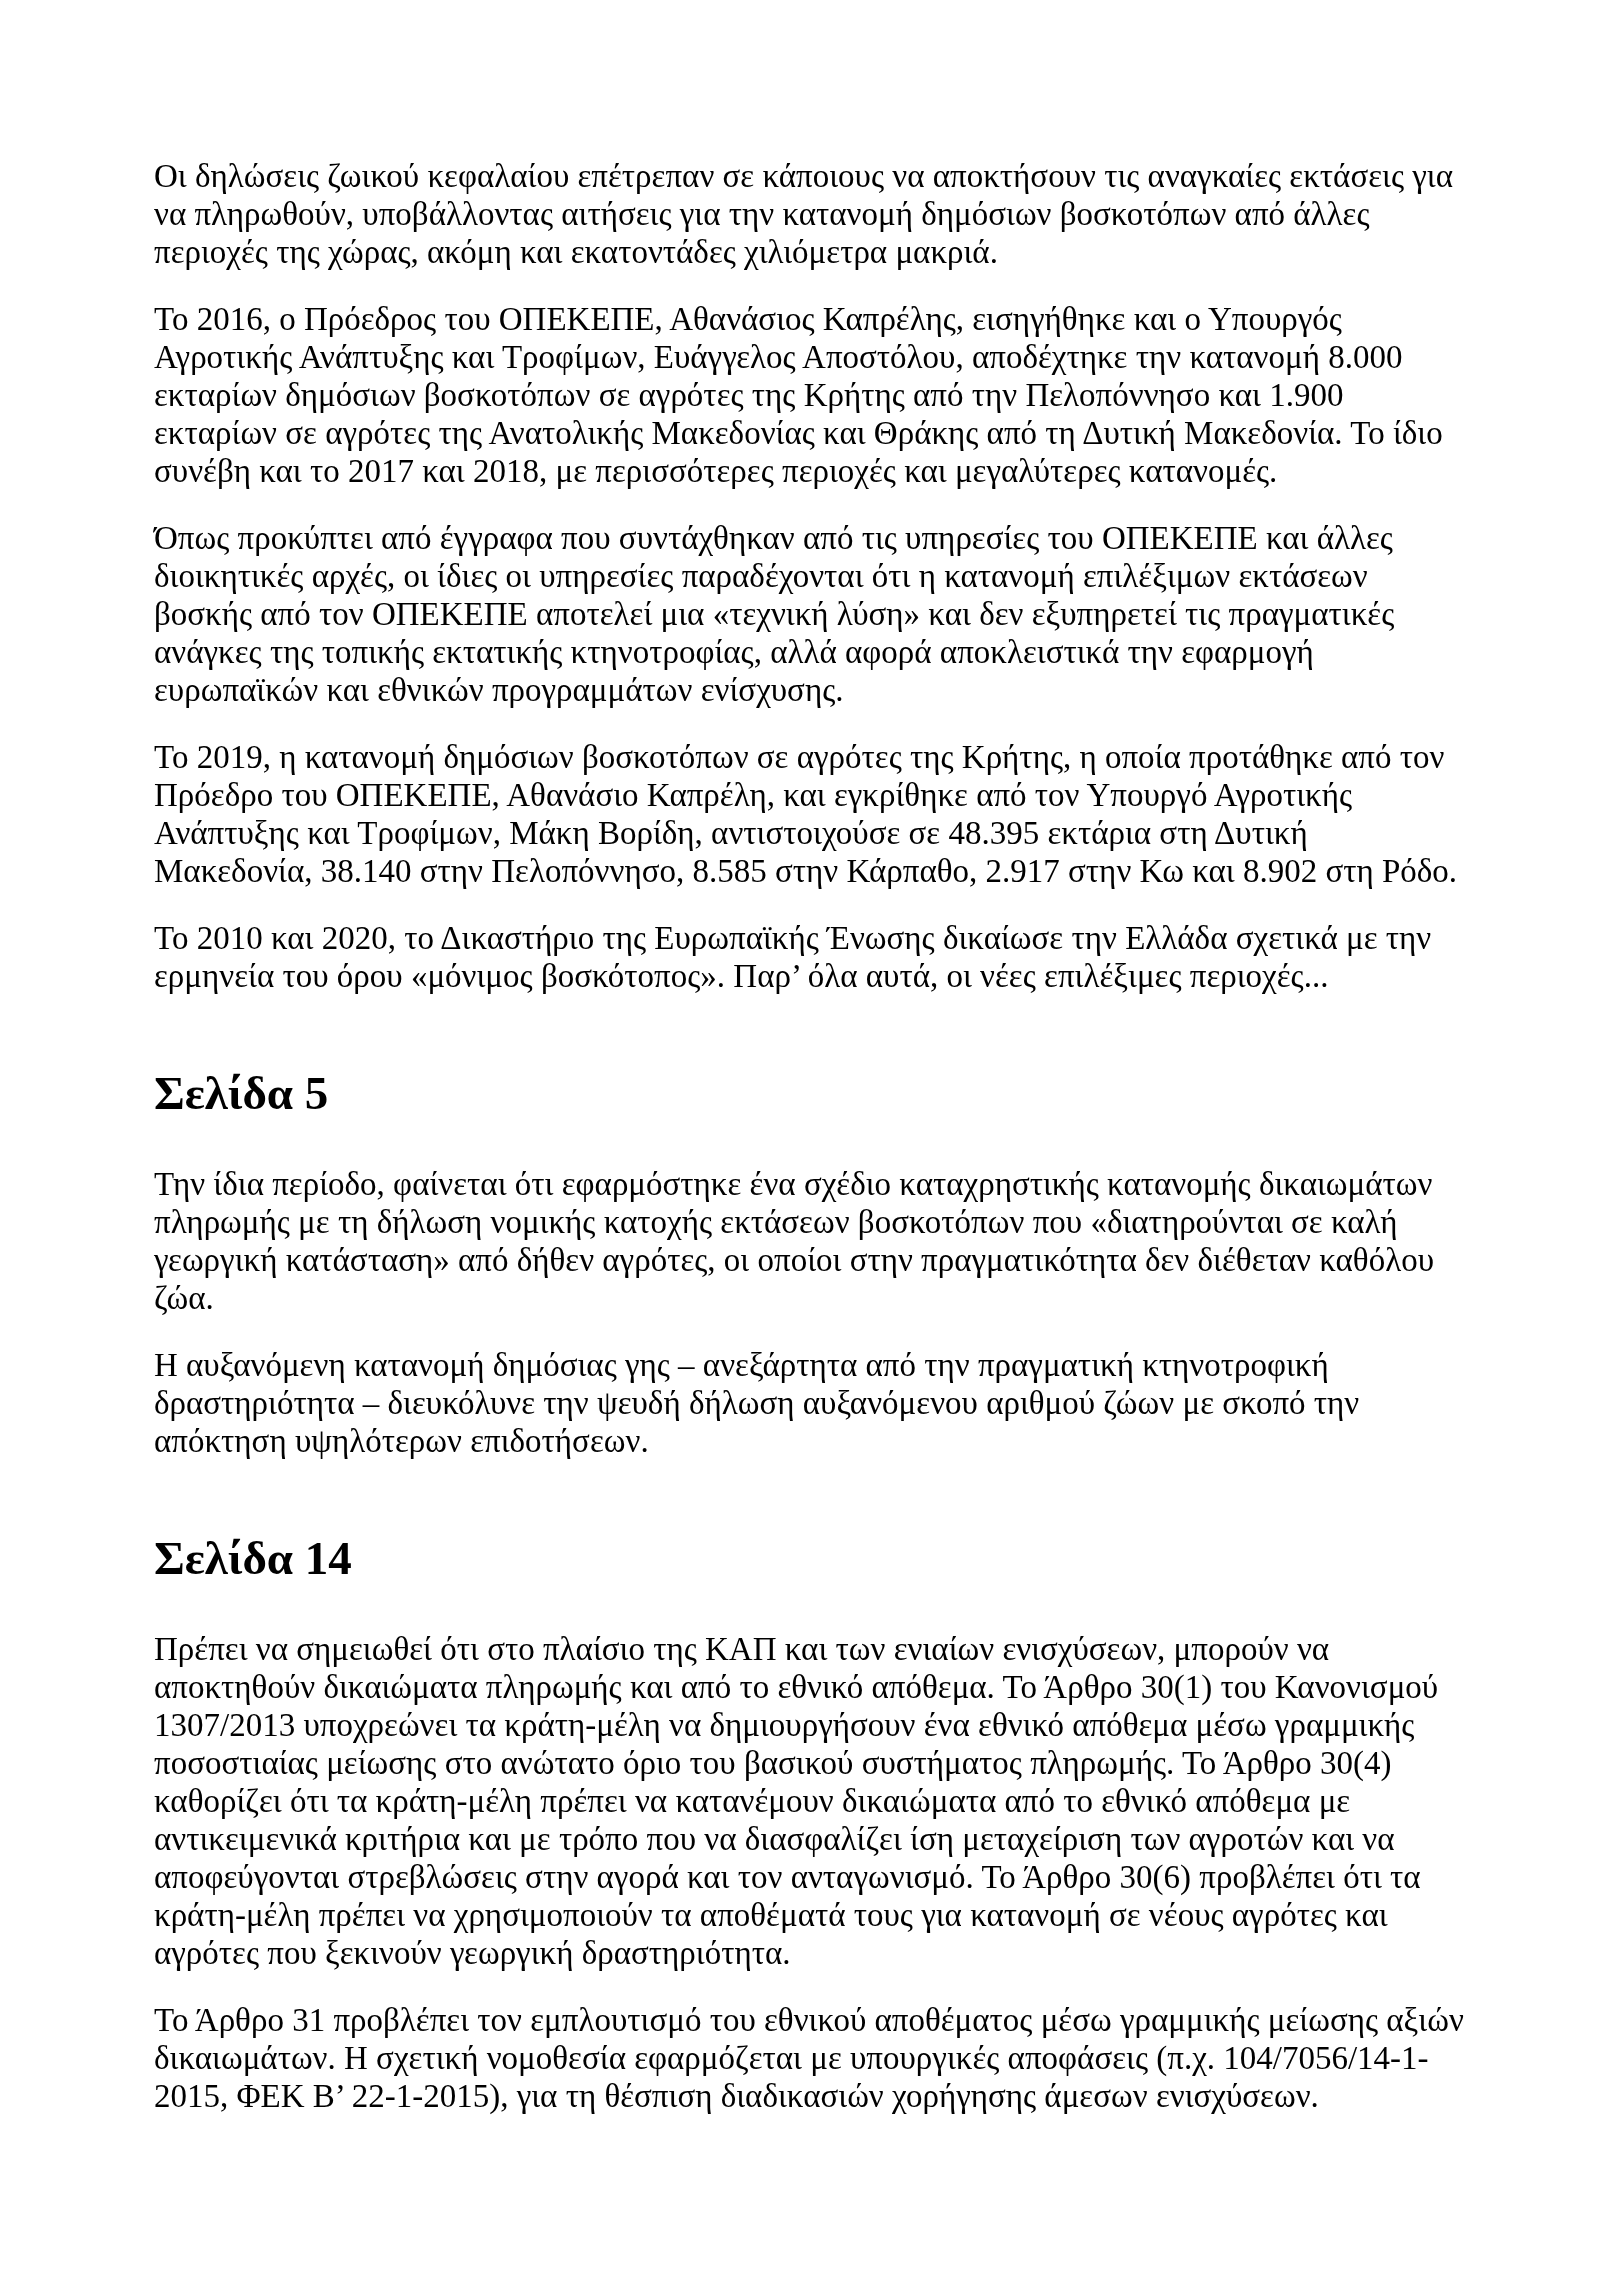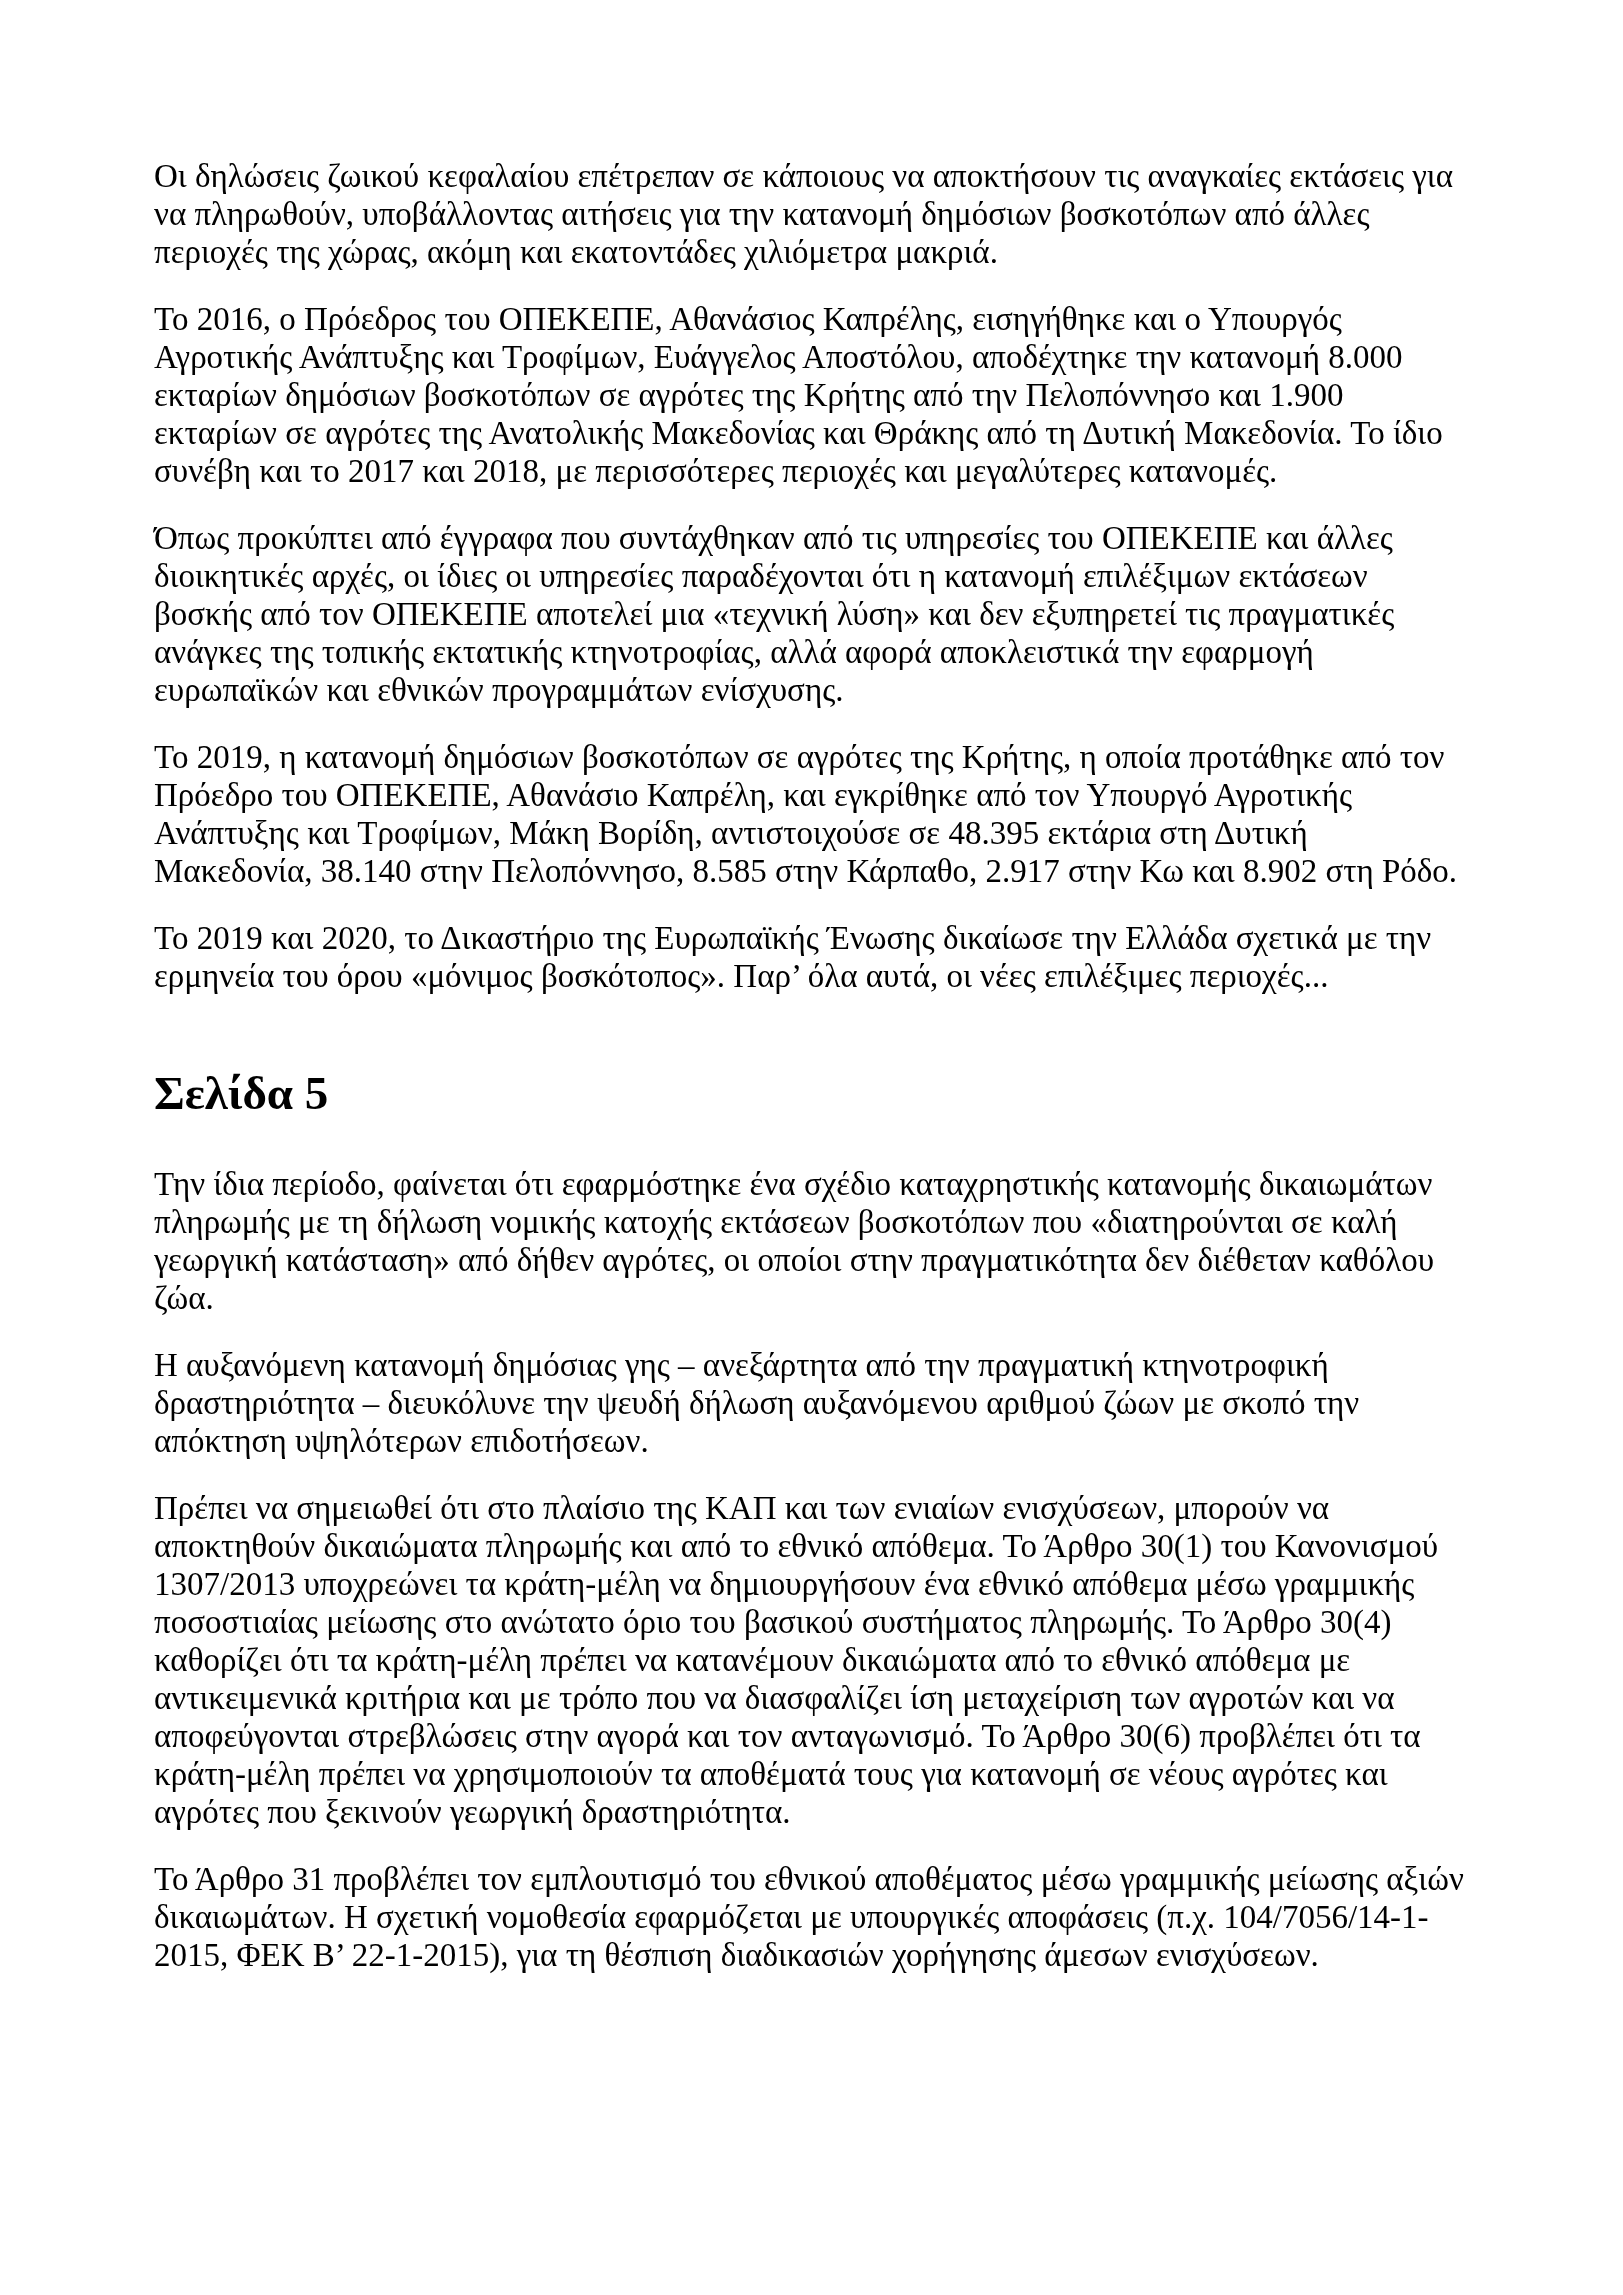--- a/index.html
+++ b/index.html
@@ -39,21 +39,22 @@
 </style>
 </head>
 <body>
 
 <div class="page">
   <div class="content" id="doc-content" style="color: rgb(0, 0, 0);">
       <p>Οι δηλώσεις ζωικού κεφαλαίου επέτρεπαν σε κάποιους να αποκτήσουν τις αναγκαίες εκτάσεις για να πληρωθούν, υποβάλλοντας αιτήσεις για την κατανομή δημόσιων βοσκοτόπων από άλλες περιοχές της χώρας, ακόμη και εκατοντάδες χιλιόμετρα μακριά.</p>
       <p>Το 2016, ο Πρόεδρος του ΟΠΕΚΕΠΕ, Αθανάσιος Καπρέλης, εισηγήθηκε και ο Υπουργός Αγροτικής Ανάπτυξης και Τροφίμων, Ευάγγελος Αποστόλου, αποδέχτηκε την κατανομή 8.000 εκταρίων δημόσιων βοσκοτόπων σε αγρότες της Κρήτης από την Πελοπόννησο και 1.900 εκταρίων σε αγρότες της Ανατολικής Μακεδονίας και Θράκης από τη Δυτική Μακεδονία. Το ίδιο συνέβη και το 2017 και 2018, με περισσότερες περιοχές και μεγαλύτερες κατανομές.</p>
       <p>Όπως προκύπτει από έγγραφα που συντάχθηκαν από τις υπηρεσίες του ΟΠΕΚΕΠΕ και άλλες διοικητικές αρχές, οι ίδιες οι υπηρεσίες παραδέχονται ότι η κατανομή επιλέξιμων εκτάσεων βοσκής από τον ΟΠΕΚΕΠΕ αποτελεί μια «τεχνική λύση» και δεν εξυπηρετεί τις πραγματικές ανάγκες της τοπικής εκτατικής κτηνοτροφίας, αλλά αφορά αποκλειστικά την εφαρμογή ευρωπαϊκών και εθνικών προγραμμάτων ενίσχυσης.</p>
       <p>Το 2019, η κατανομή δημόσιων βοσκοτόπων σε αγρότες της Κρήτης, η οποία προτάθηκε από τον Πρόεδρο του ΟΠΕΚΕΠΕ, Αθανάσιο Καπρέλη, και εγκρίθηκε από τον Υπουργό Αγροτικής Ανάπτυξης και Τροφίμων, Μάκη Βορίδη, αντιστοιχούσε σε 48.395 εκτάρια στη Δυτική Μακεδονία, 38.140 στην Πελοπόννησο, 8.585 στην Κάρπαθο, 2.917 στην Κω και 8.902 στη Ρόδο.</p>
-      <p>Το 2019 και 2020, το Δικαστήριο της Ευρωπαϊκής Ένωσης δικαίωσε την Ελλάδα σχετικά με την ερμηνεία του όρου «μόνιμος βοσκότοπος». Παρ’ όλα αυτά, οι νέες επιλέξιμες περιοχές...</p>
+      <p>Το 2010 και 2020, το Δικαστήριο της Ευρωπαϊκής Ένωσης δικαίωσε την Ελλάδα σχετικά με την ερμηνεία του όρου «μόνιμος βοσκότοπος». Παρ’ όλα αυτά, οι νέες επιλέξιμες περιοχές...</p>
       <h2>Σελίδα 5</h2>
       <p>Την ίδια περίοδο, φαίνεται ότι εφαρμόστηκε ένα σχέδιο καταχρηστικής κατανομής δικαιωμάτων πληρωμής με τη δήλωση νομικής κατοχής εκτάσεων βοσκοτόπων που «διατηρούνται σε καλή γεωργική κατάσταση» από δήθεν αγρότες, οι οποίοι στην πραγματικότητα δεν διέθεταν καθόλου ζώα.</p>
       <p>Η αυξανόμενη κατανομή δημόσιας γης – ανεξάρτητα από την πραγματική κτηνοτροφική δραστηριότητα – διευκόλυνε την ψευδή δήλωση αυξανόμενου αριθμού ζώων με σκοπό την απόκτηση υψηλότερων επιδοτήσεων.</p>
+      <h2>Σελίδα 14</h2>
       <p>Πρέπει να σημειωθεί ότι στο πλαίσιο της ΚΑΠ και των ενιαίων ενισχύσεων, μπορούν να αποκτηθούν δικαιώματα πληρωμής και από το εθνικό απόθεμα. Το Άρθρο 30(1) του Κανονισμού 1307/2013 υποχρεώνει τα κράτη-μέλη να δημιουργήσουν ένα εθνικό απόθεμα μέσω γραμμικής ποσοστιαίας μείωσης στο ανώτατο όριο του βασικού συστήματος πληρωμής. Το Άρθρο 30(4) καθορίζει ότι τα κράτη-μέλη πρέπει να κατανέμουν δικαιώματα από το εθνικό απόθεμα με αντικειμενικά κριτήρια και με τρόπο που να διασφαλίζει ίση μεταχείριση των αγροτών και να αποφεύγονται στρεβλώσεις στην αγορά και τον ανταγωνισμό. Το Άρθρο 30(6) προβλέπει ότι τα κράτη-μέλη πρέπει να χρησιμοποιούν τα αποθέματά τους για κατανομή σε νέους αγρότες και αγρότες που ξεκινούν γεωργική δραστηριότητα.</p>
       <p>Το Άρθρο 31 προβλέπει τον εμπλουτισμό του εθνικού αποθέματος μέσω γραμμικής μείωσης αξιών δικαιωμάτων. Η σχετική νομοθεσία εφαρμόζεται με υπουργικές αποφάσεις (π.χ. 104/7056/14-1-2015, ΦΕΚ Β’ 22-1-2015), για τη θέσπιση διαδικασιών χορήγησης άμεσων ενισχύσεων.</p>
     </div>
 </div>
 
 
 </body></html>

